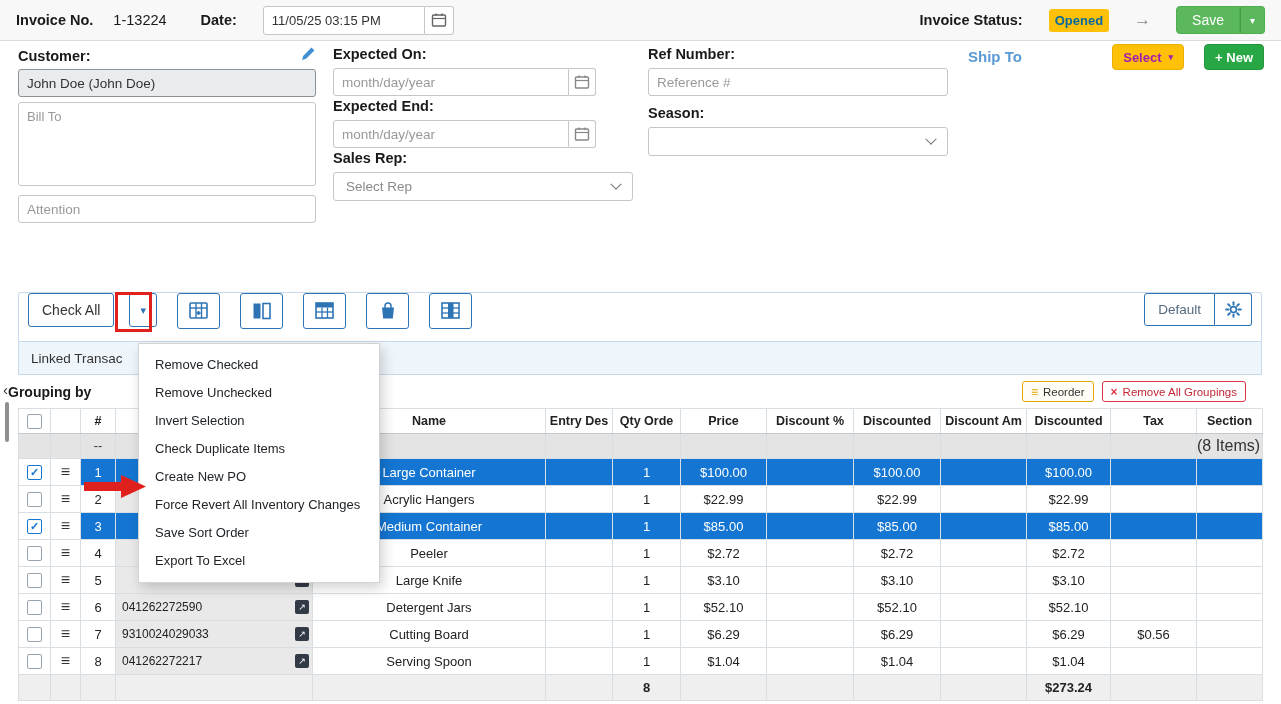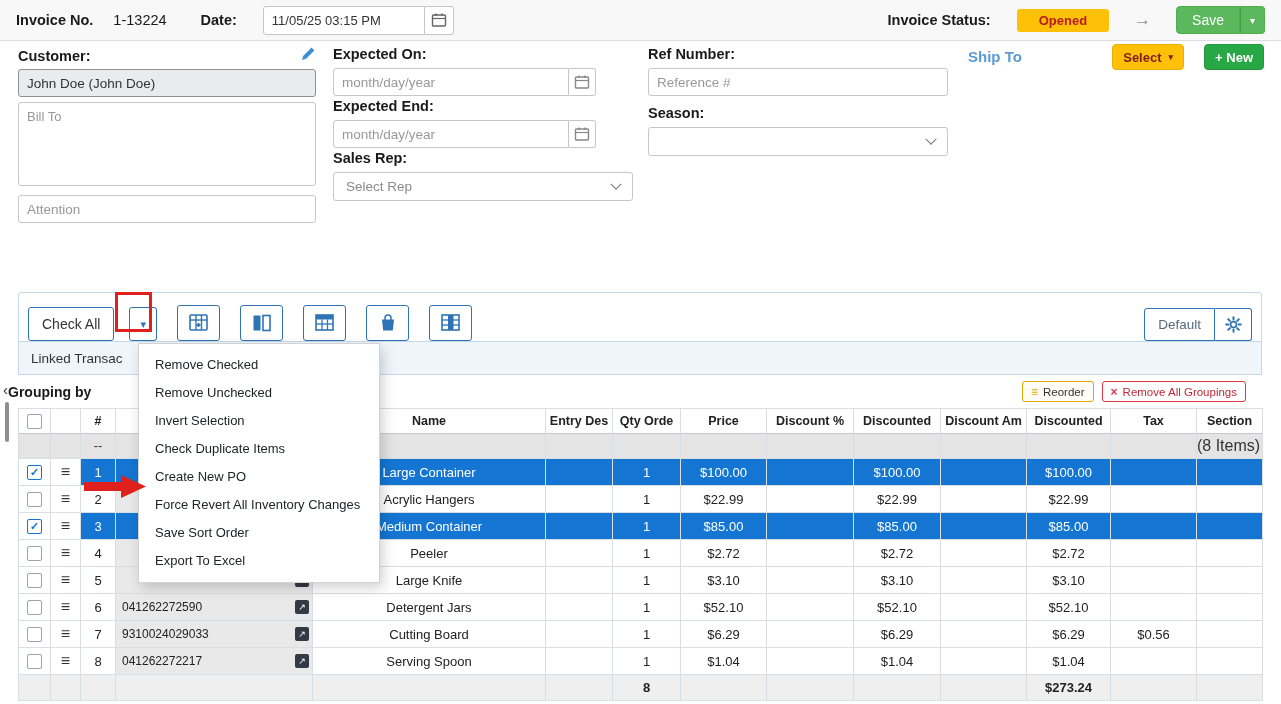--- a/index.html
+++ b/index.html
@@ -16,22 +16,22 @@
             border-bottom:1px solid #dcdcdc; display:flex; align-items:center; padding:0 16px; gap:20px; }
   .lbl { font-size:14.5px; color:#1a1a1a; }
   .b { font-weight:700; }
   .ml { margin-left:14px; }
   .date-group { display:flex; margin-left:6px; }
   .date-input { width:162px; height:29px; border:1px solid #c6c6c6; border-radius:3px 0 0 3px;
                 padding:0 8px; font-size:13px; color:#333; background:#fff; }
   .cal-btn { width:29px; height:29px; border:1px solid #c6c6c6; border-left:none; background:#fff;
              border-radius:0 3px 3px 0; display:flex; align-items:center; justify-content:center; }
   .spacer { flex:1; }
-  .badge-open { background:#ffc107; color:#b91c1c; font-weight:700; font-size:13px;
-                padding:4px 22px; border-radius:3px; margin-left:6px; }
+  .badge-open { background:#ffc107; color:#0369a1; font-weight:700; font-size:13px;
+                padding:4px 6px; border-radius:3px; margin-left:6px; }
   .arrow-glyph { color:#8a8a8a; font-size:17px; margin:0 5px; }
   .save-group { display:flex; }
   .save-main { background:#5cb85c; border:1px solid #4cae4c; color:#fff; font-size:14px;
                padding:5px 15px; border-radius:4px 0 0 4px; }
   .save-caret { background:#5cb85c; border:1px solid #4cae4c; border-left-color:#449d44; color:#fff;
                 width:25px; border-radius:0 4px 4px 0; font-size:10px; }
 
   
   .fcol { position:absolute; top:46px; }
   .col-customer { left:18px; width:298px; }
@@ -51,29 +51,29 @@
   .cal-btn2 { width:30px; height:28px; border:1px solid #c6c6c6; border-left:none; background:#fff;
               border-radius:0 3px 3px 0; display:flex; align-items:center; justify-content:center; }
   .select { width:300px; height:29px; border:1px solid #c6c6c6; border-radius:3px; background:#fff;
             display:flex; align-items:center; justify-content:space-between; padding:0 12px; cursor:pointer; }
   .sel-text { font-size:13.5px; color:#8a8a8a; }
   .chev { width:8px; height:8px; border-right:1.6px solid #777; border-bottom:1.6px solid #777;
           transform:rotate(45deg) translate(-2px,-2px); }
   .mb9 { margin-bottom:9px; }
   .shipto-lbl { color:#5b9bd5; font-size:15px; font-weight:600; padding-top:4px; }
   .btn-select { margin-left:auto; background:#ffc107; border:1px solid #eab000; border-radius:4px;
-                height:26px; padding:0 10px; font-size:13px; font-weight:700; color:#7f1d1d;
+                height:26px; padding:0 10px; font-size:13px; font-weight:700; color:#a21caf;
                 display:flex; align-items:center; gap:7px; }
   .btn-select .dk-caret { font-size:9px; }
   .btn-new { margin-left:20px; background:#28a745; border:1px solid #23963e; border-radius:4px;
              height:26px; padding:0 10px; font-size:13px; font-weight:700; color:#fff; }
 
   
   .toolbar { position:absolute; left:18px; top:292px; width:1244px; height:50px; background:#fff;
-             border:1px solid #c7d8ea; border-radius:3px 3px 0 0; display:flex; align-items:flex-end; padding:0 9px; }
+             border:1px solid #c7d8ea; border-radius:3px 3px 0 0; display:flex; align-items:flex-start; padding:0 9px; }
   .btn-checkall { height:34px; padding:0 13px; background:#fff; border:1px solid #2e74b5;
                   border-radius:3px; font-size:14px; color:#333; }
   .btn-caret { margin-left:15px; width:28px; height:34px; background:#fff; border:1px solid #2e74b5;
                border-radius:3px; color:#2e74b5; font-size:11px; }
   .tb-icon-btn { margin-left:20px; width:43px; height:36px; background:#fff; border:1px solid #2e74b5;
                  border-radius:3px; display:flex; align-items:center; justify-content:center; }
   .tb-right { margin-left:auto; display:flex; }
   .btn-default { height:33px; padding:0 13px; border:1px solid #2e74b5; background:#fff; color:#55697e;
                  font-size:13.5px; border-radius:3px 0 0 3px; }
   .btn-gear { height:33px; width:37px; border:1px solid #2e74b5; border-left:none; background:#fff;

